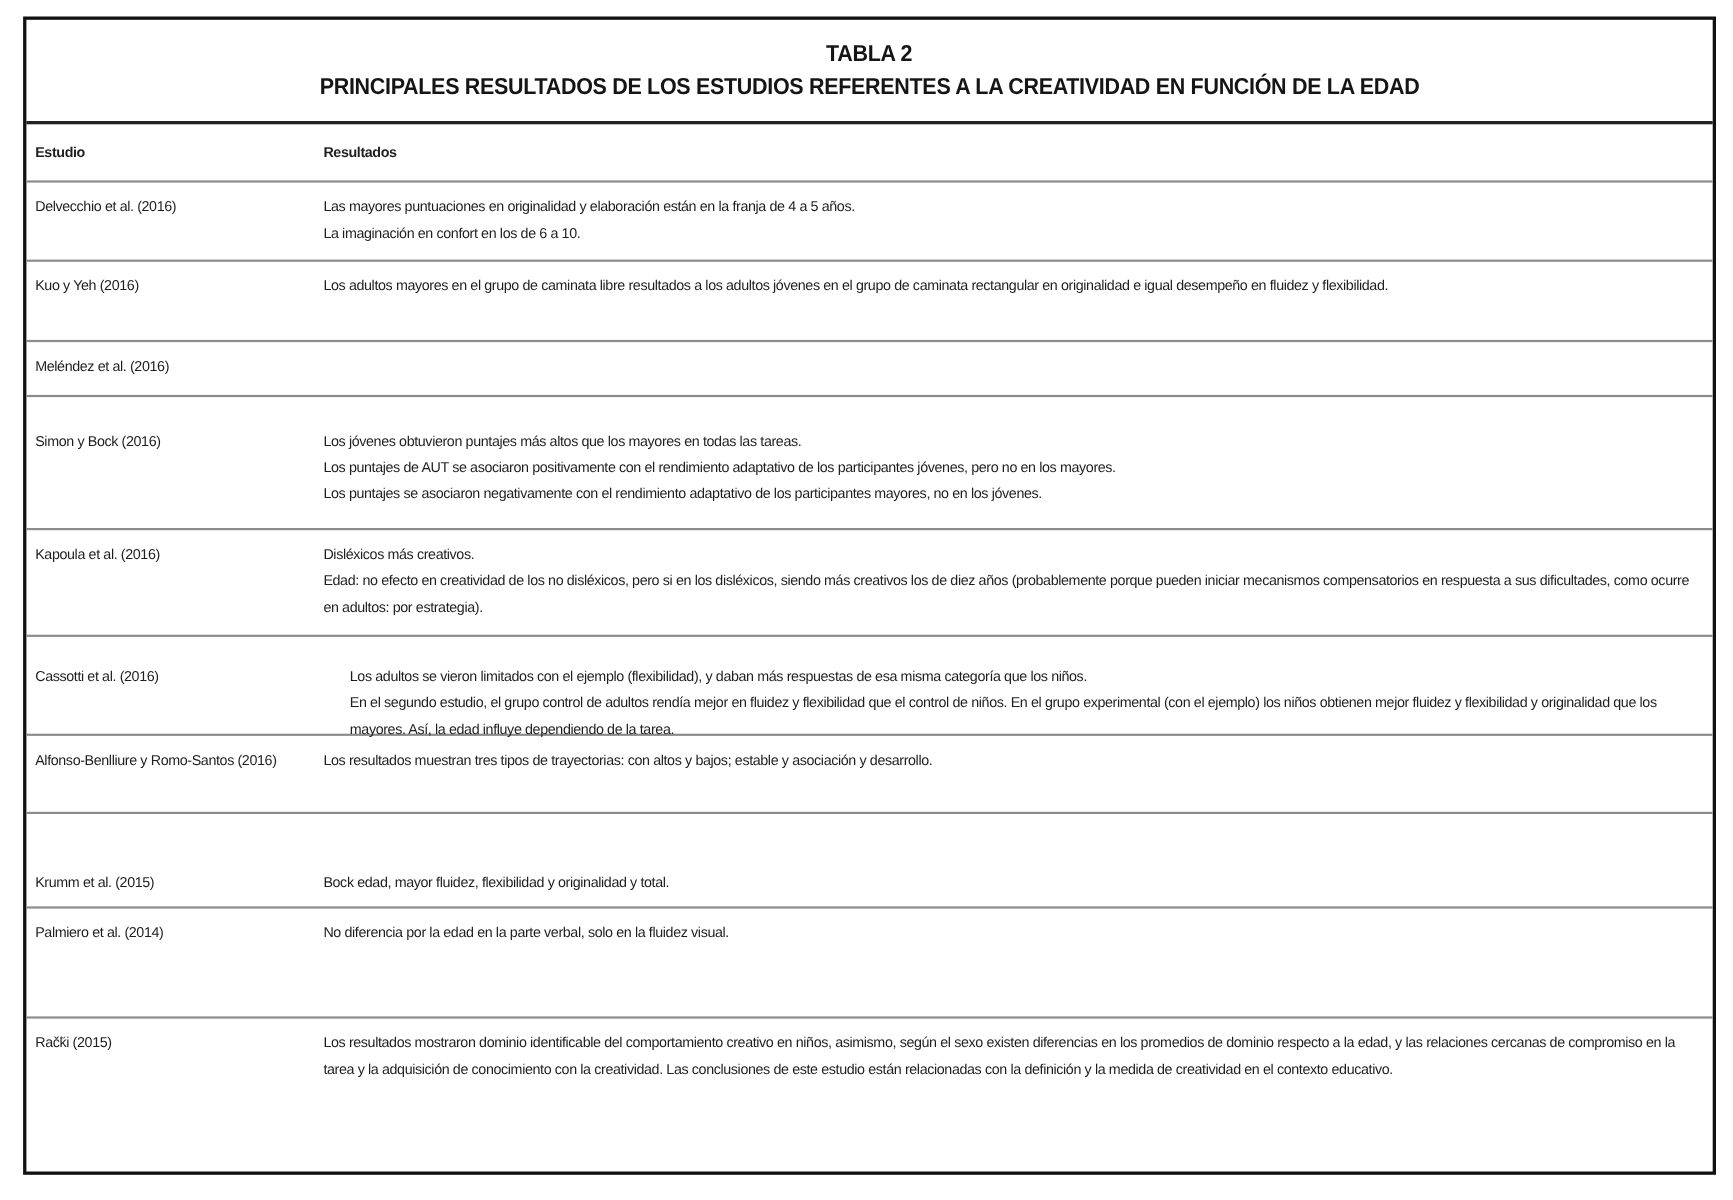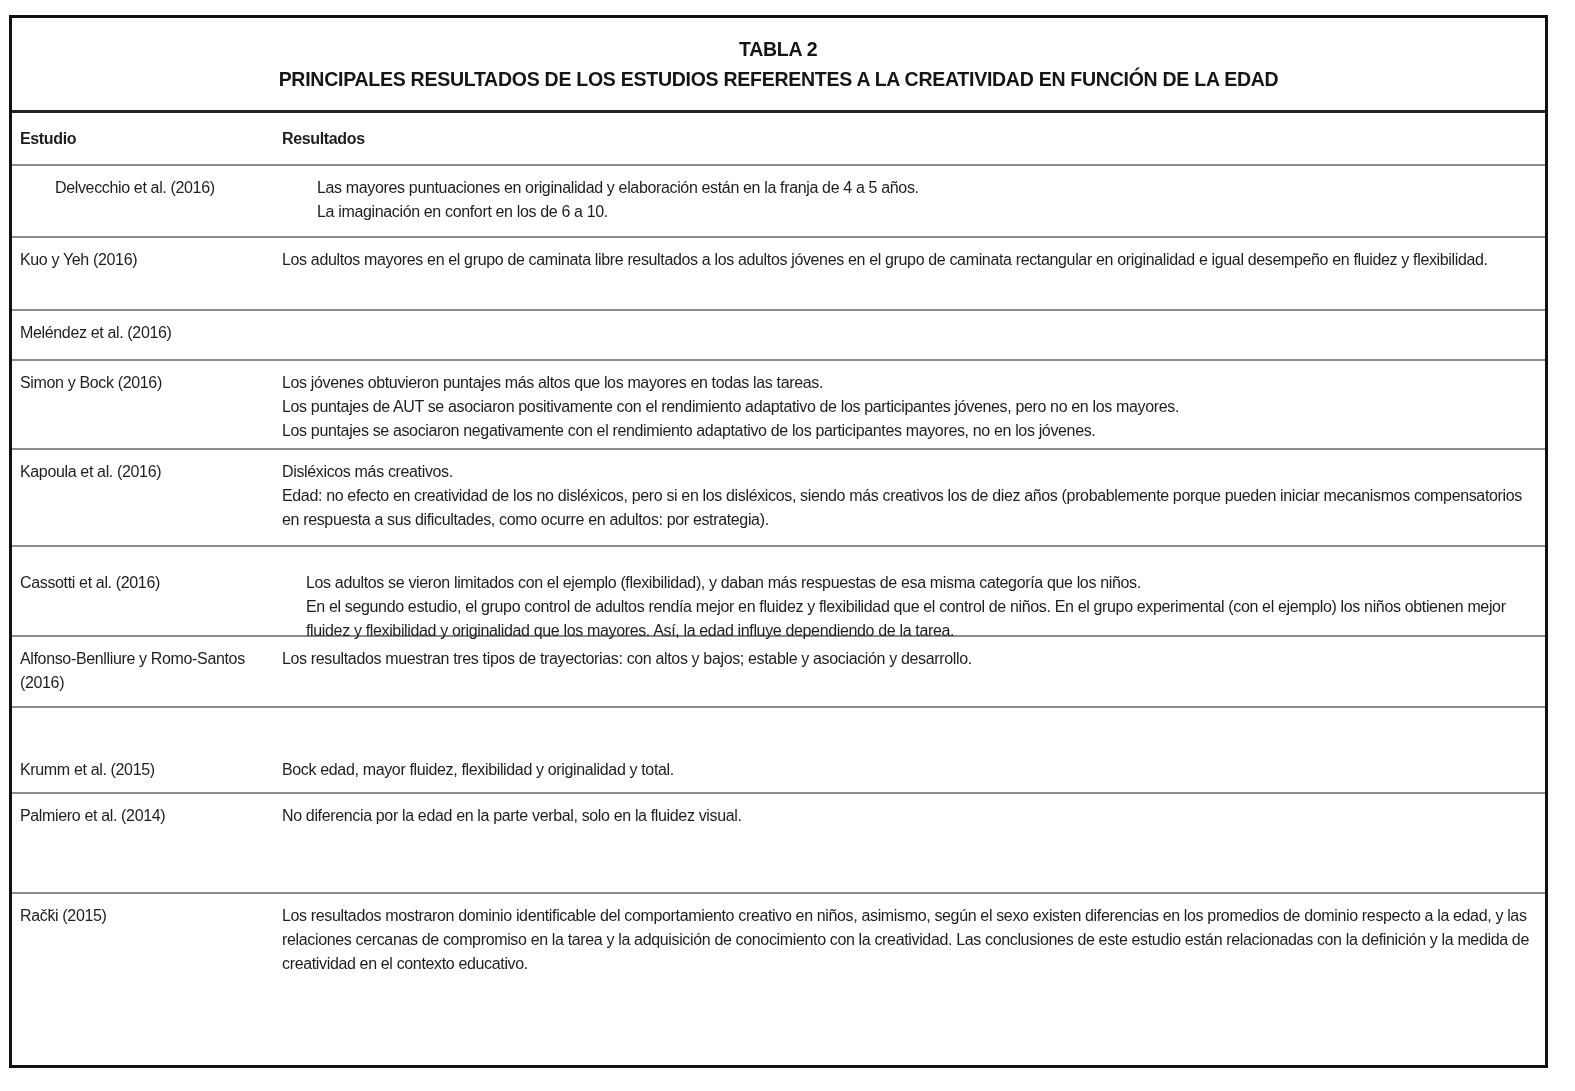--- a/index.html
+++ b/index.html
@@ -10,21 +10,21 @@
     body {
       width: 1575px;
       height: 1091px;
       position: relative;
       overflow: hidden;
       font-family: "Liberation Sans", "DejaVu Sans", sans-serif;
       color: #1a1a1a;
     }
     .table-frame {
       position: absolute;
-      left: 9px;
+      left: 21px;
       top: 15px;
       width: 1533px;
       height: 1047px;
       border: 3px solid #111111;
       box-sizing: content-box;
     }
     .title-box {
       height: 92px;
       border-bottom: 3px solid #222222;
       text-align: center;
@@ -57,21 +57,21 @@
       padding-left: 8px;
       box-sizing: border-box;
       flex-shrink: 0;
     }
     .cell-result {
       flex: 1;
       padding-right: 8px;
       box-sizing: border-box;
     }
     .txt {
-      font-size: 16px;
+      font-size: 13px;
       line-height: 24px;
       letter-spacing: -0.35px;
       color: #1e1e1e;
     }
     .hdr .txt {
       font-weight: bold;
     }
     .line {
       display: block;
       white-space: normal;
@@ -84,37 +84,37 @@
   <div class="title-box">
     <div class="title-line">TABLA 2</div>
     <div class="title-line">PRINCIPALES RESULTADOS DE LOS ESTUDIOS REFERENTES A LA CREATIVIDAD EN FUNCIÓN DE LA EDAD</div>
   </div>
 
   <div class="grid" id="grid">
     <div class="row hdr" style="height:53px; align-items:center;">
       <div class="cell-study txt">Estudio</div>
       <div class="cell-result txt">Resultados</div>
     </div>
-  <div class="row" style="height: 72px; padding-top: 10px; padding-left: 35px;">
+  <div class="row" style="height: 72px; padding-top: 10px;">
         <div class="cell-study txt">Delvecchio et al. (2016)</div>
         <div class="cell-result txt">
           <span class="line">Las mayores puntuaciones en originalidad y elaboración están en la franja de 4 a 5 años.</span>
           <span class="line">La imaginación en confort en los de 6 a 10.</span>
         </div>
       </div>
       <div class="row" style="height: 73px; padding-top: 10px;">
         <div class="cell-study txt">Kuo y Yeh  (2016)</div>
         <div class="cell-result txt">
           <span class="line">Los adultos mayores en el grupo de caminata libre resultados a los adultos jóvenes en el grupo de caminata rectangular en originalidad e igual desempeño en fluidez y flexibilidad.</span>
         </div>
       </div>
       <div class="row" style="height: 50px; padding-top: 10px;">
         <div class="cell-study txt">Meléndez  et al. (2016)</div>
       </div>
-      <div class="row" style="height: 89px; padding-top: 10px;">
+      <div class="row" style="height: 121px; padding-top: 28px;">
         <div class="cell-study txt">Simon y Bock (2016)</div>
         <div class="cell-result txt">
           <span class="line">Los jóvenes obtuvieron puntajes más altos que los mayores en todas las tareas.</span>
           <span class="line">Los puntajes de AUT se asociaron positivamente con el rendimiento adaptativo de los participantes jóvenes, pero no en los mayores.</span>
           <span class="line">Los puntajes se asociaron negativamente con el rendimiento adaptativo de los participantes mayores, no en los jóvenes.</span>
         </div>
       </div>
       <div class="row" style="height: 97px; padding-top: 10px;">
         <div class="cell-study txt">Kapoula et al. (2016)</div>
         <div class="cell-result txt">

